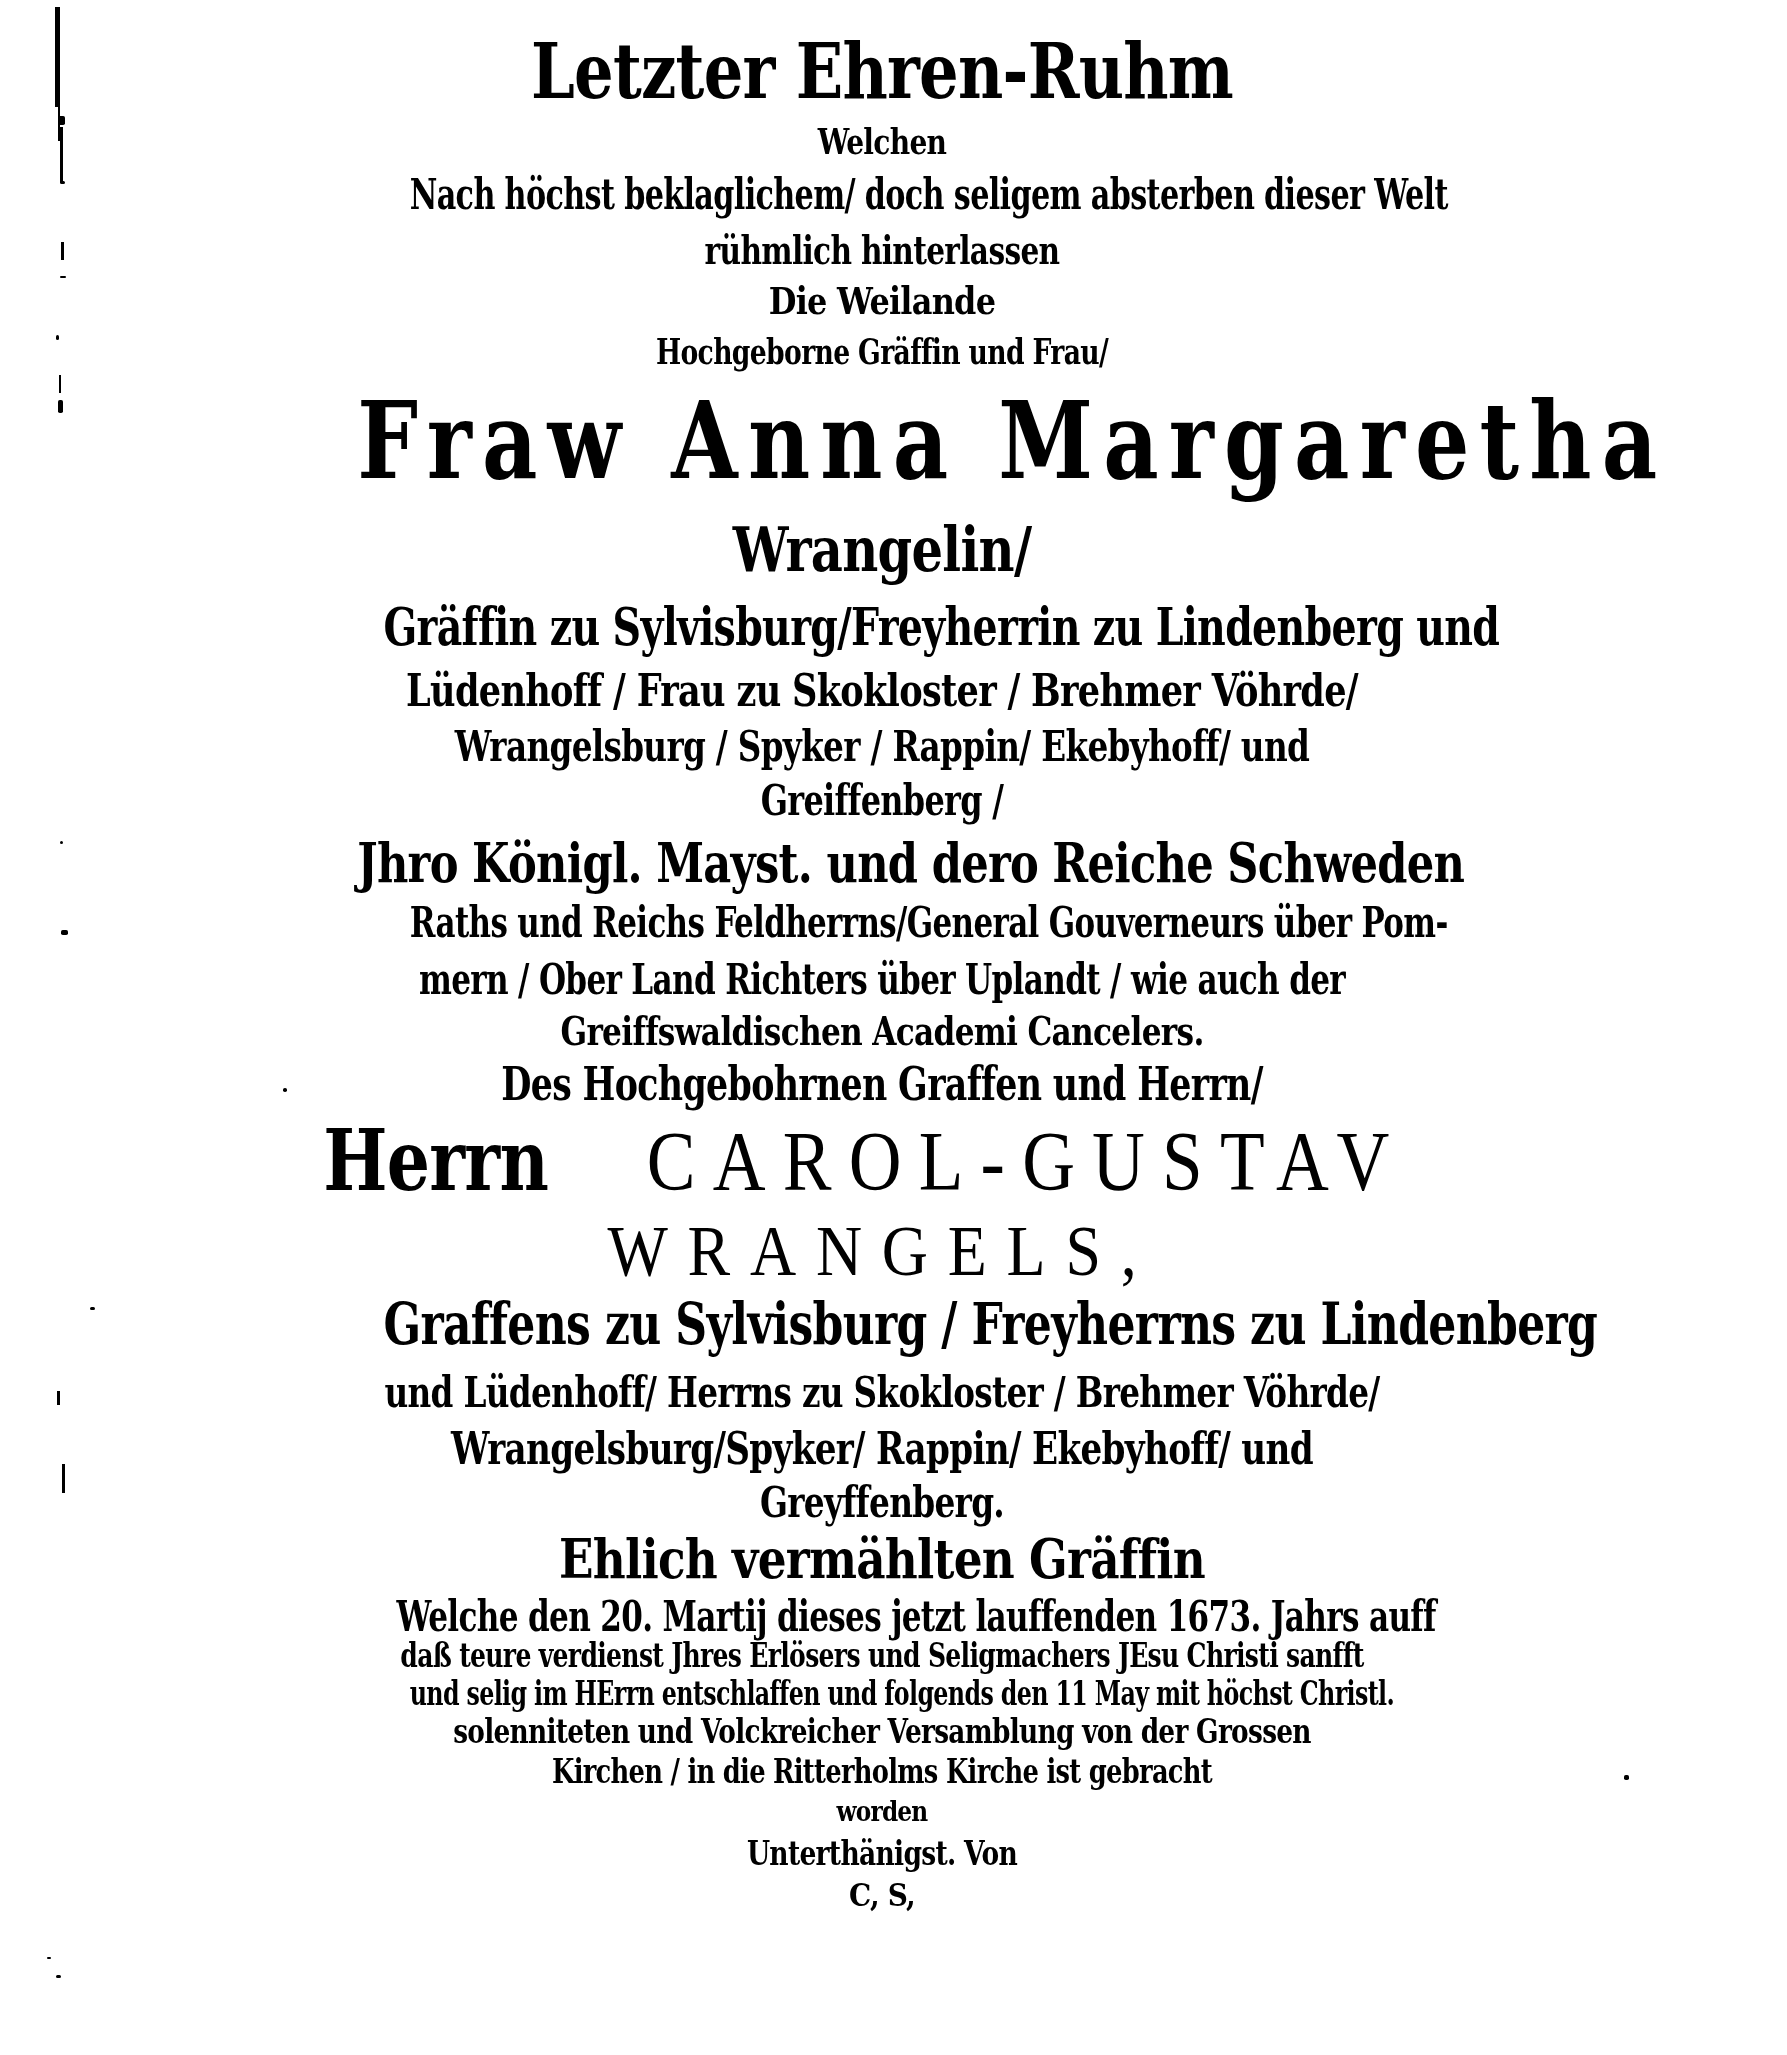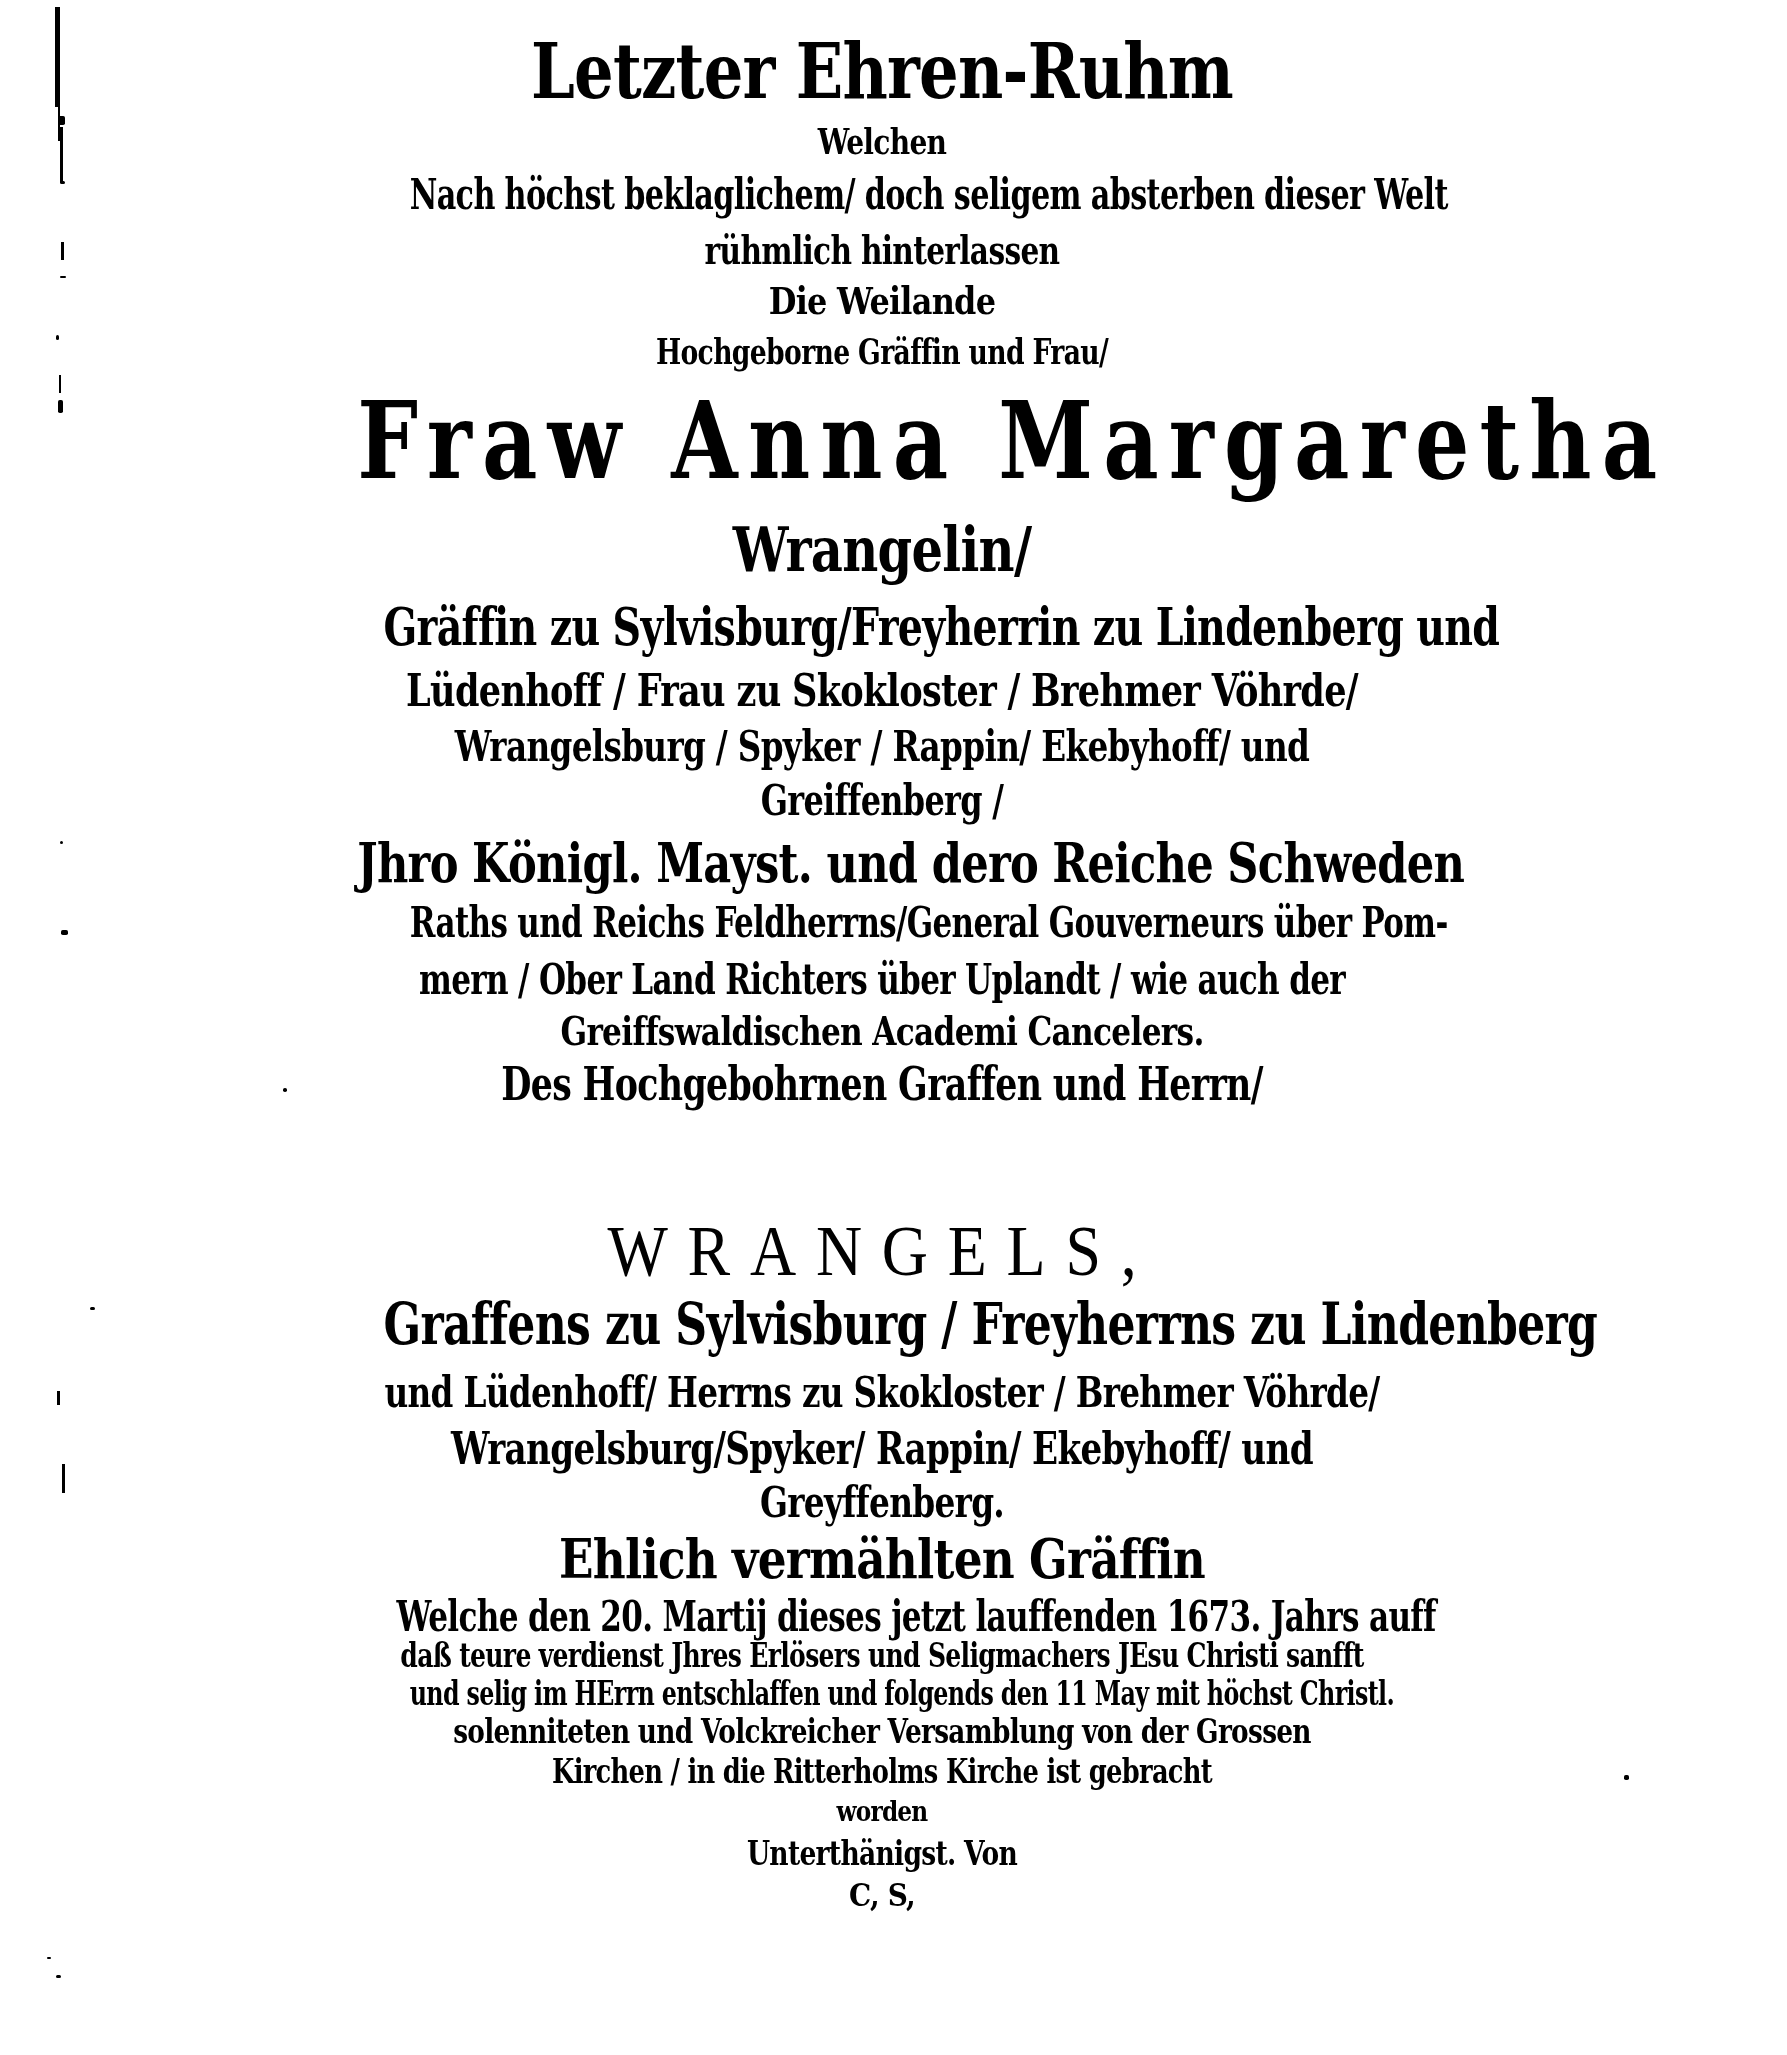--- a/index.html
+++ b/index.html
@@ -101,20 +101,23 @@
   <div class="line frak" style="top:836px; font-size:54px; transform:scaleX(0.80);">Jhro Königl. Mayst. und dero Reiche Schweden</div>
 
   <div class="line frak" style="top:901px; font-size:43px; transform:scaleX(0.72);">Raths und Reichs Feldherrns/General Gouverneurs über Pom-</div>
 
   <div class="line frak" style="top:959px; font-size:42px; transform:scaleX(0.74);">mern / Ober Land Richters über Uplandt / wie auch der</div>
 
   <div class="line frak" style="top:1011px; font-size:40px; transform:scaleX(0.78);">Greiffswaldischen Academi Cancelers.</div>
 
   <div class="line frak" style="top:1060px; font-size:47px; transform:scaleX(0.74);">Des Hochgebohrnen Graffen und Herrn/</div>
 
+  <div class="line" style="top:1118px; font-size:85px;">
+    <span class="frak" style="display:inline-block; transform:scaleX(0.80); margin-right:9px;">Herrn</span><span class="roman" style="display:inline-block; letter-spacing:20px; transform:scaleX(0.86);">CAROL-GUSTAV</span>
+  </div>
 
   <div class="line roman-sp" style="top:1216px; font-size:71px; transform:scaleX(0.90);">WRANGELS,</div>
 
   <div class="line frak" style="top:1295px; font-size:58px; transform:scaleX(0.76);">Graffens zu Sylvisburg / Freyherrns zu Lindenberg</div>
 
   <div class="line frak" style="top:1371px; font-size:43px; transform:scaleX(0.76);">und Lüdenhoff/ Herrns zu Skokloster / Brehmer Vöhrde/</div>
 
   <div class="line frak" style="top:1426px; font-size:45px; transform:scaleX(0.76);">Wrangelsburg/Spyker/ Rappin/ Ekebyhoff/ und</div>
 
   <div class="line frak" style="top:1482px; font-size:42px; transform:scaleX(0.78);">Greyffenberg.</div>

